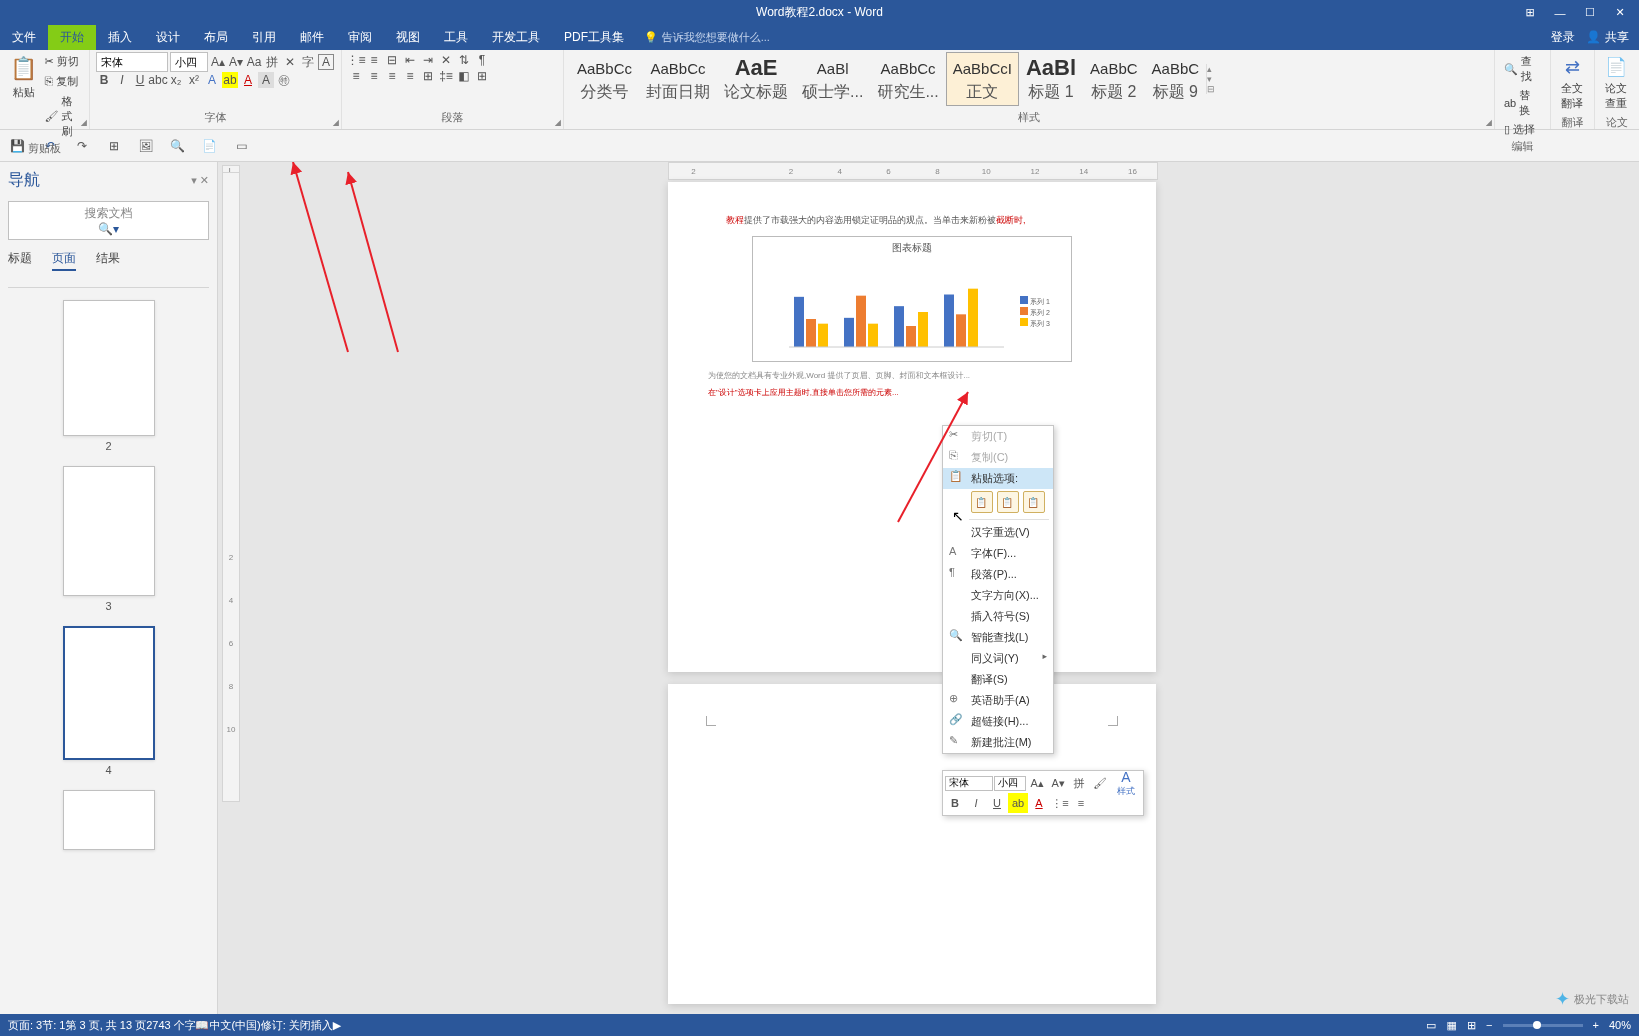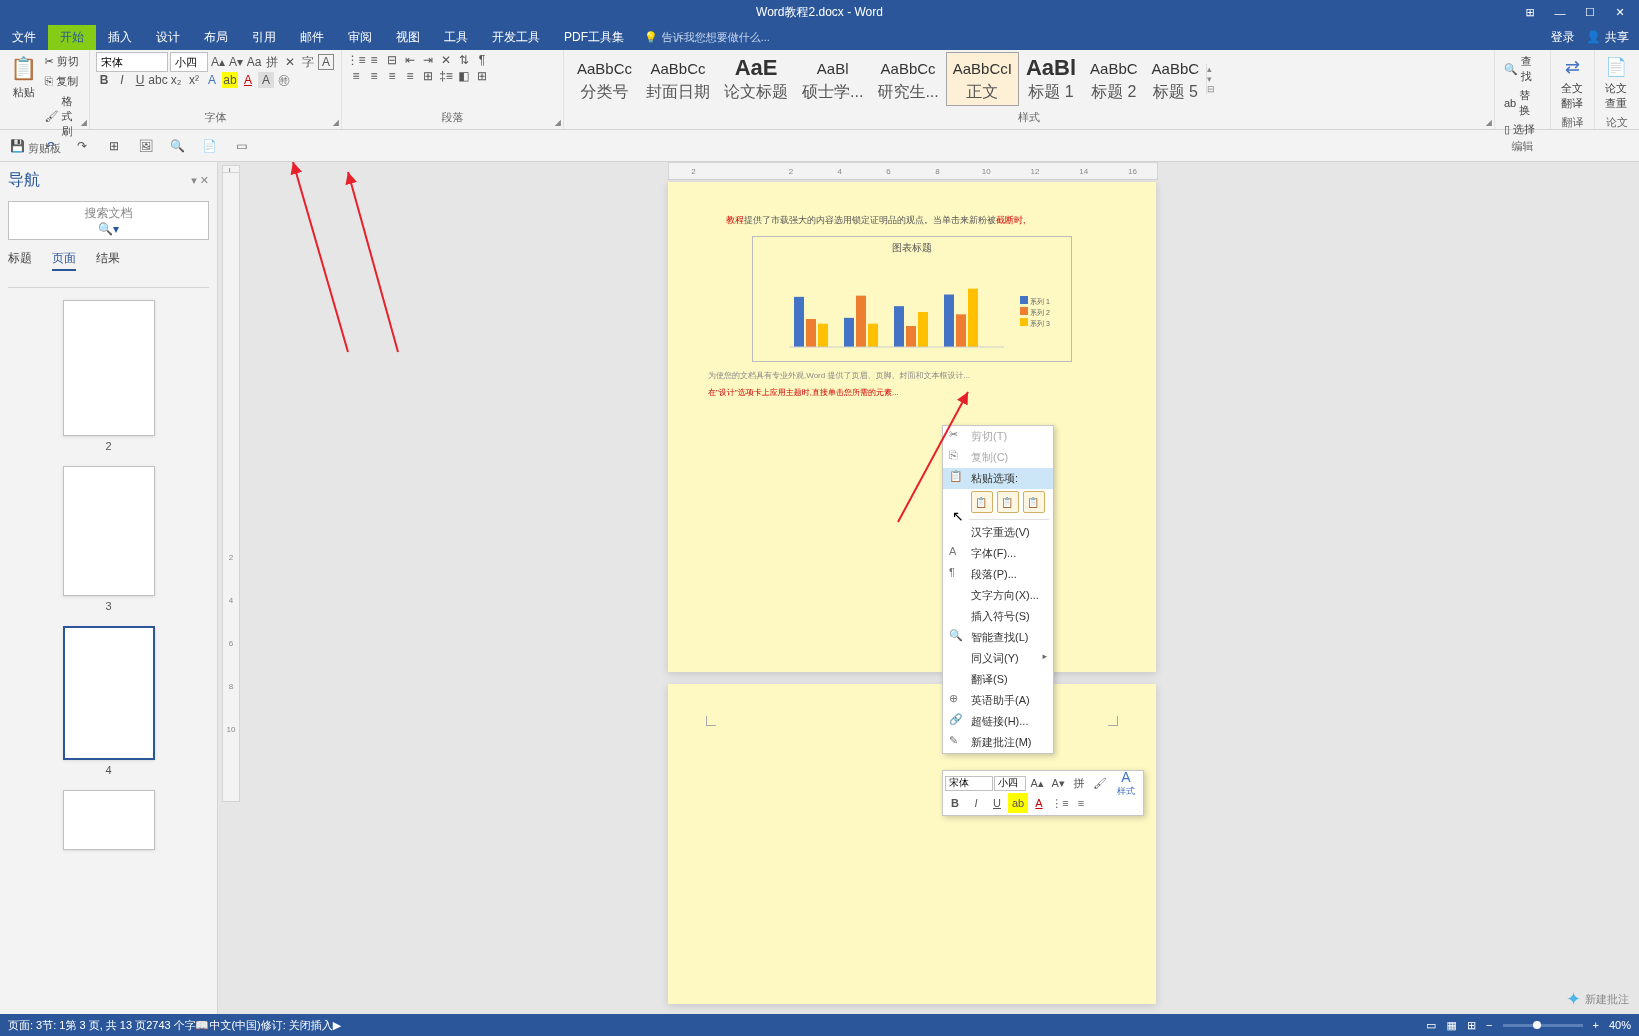--- a/index.html
+++ b/index.html
@@ -36,21 +36,21 @@
 .nav-tab{color:#444;cursor:pointer;}
 .nav-tab.active{color:#2b579a;border-bottom:2px solid #2b579a;padding-bottom:2px;}
 .thumb-list{display:flex;flex-direction:column;align-items:center;gap:14px;}
 .thumb{width:92px;border:1px solid #c0c0c0;background:#fff;box-shadow:0 1px 3px rgba(0,0,0,0.1);}
 .thumb.sel{border:2px solid #2b579a;}
 .thumb-num{font-size:11px;color:#555;margin-top:4px;}
 .doc-area{flex:1;background:#e6e6e6;position:relative;overflow:hidden;}
 .vruler{position:absolute;left:4px;top:10px;width:18px;background:#f3f3f3;border:1px solid #d4d4d4;font-size:8px;color:#888;display:flex;flex-direction:column;align-items:center;padding-top:380px;gap:34px;height:630px;}
 .hruler{position:absolute;left:450px;top:0;height:18px;background:#f3f3f3;border:1px solid #d4d4d4;width:490px;display:flex;font-size:8px;color:#888;align-items:center;}
 .hruler span{flex:1;text-align:center;}
-.page{position:absolute;background:#fef9c3;box-shadow:0 2px 8px rgba(0,0,0,0.15);}
+.page{position:absolute;background:#ffffff;box-shadow:0 2px 8px rgba(0,0,0,0.15);}
 .page1{left:450px;top:20px;width:488px;height:490px;padding:30px 40px;font-size:9px;color:#555;}
 .page2{left:450px;top:522px;width:488px;height:320px;}
 .corner{position:absolute;width:14px;height:14px;}
 .corner::before,.corner::after{content:"";position:absolute;background:#aaa;}
 .corner.tl{top:28px;left:38px;}.corner.tr{top:28px;right:38px;}
 .corner.tl::before{width:1px;height:10px;left:0;bottom:0;}.corner.tl::after{height:1px;width:10px;left:0;bottom:0;}
 .corner.tr::before{width:1px;height:10px;right:0;bottom:0;}.corner.tr::after{height:1px;width:10px;right:0;bottom:0;}
 .chart-box{border:1px solid #bbb;margin:8px auto;width:320px;text-align:center;padding:4px;}
 .ctx-menu{position:absolute;left:724px;top:263px;width:112px;background:#fff;border:1px solid #c6c6c6;box-shadow:2px 2px 6px rgba(0,0,0,0.2);font-size:11px;z-index:10;}
 .ctx-item{padding:3px 8px 3px 28px;position:relative;color:#333;}
@@ -228,21 +228,21 @@
         <div class="style-item">
           <div class="style-sample big">AaBl</div>
           <div class="style-name">标题 1</div>
         </div>
         <div class="style-item">
           <div class="style-sample">AaBbC</div>
           <div class="style-name">标题 2</div>
         </div>
         <div class="style-item">
           <div class="style-sample">AaBbC</div>
-          <div class="style-name">标题 5</div>
+          <div class="style-name">标题 9</div>
         </div>
         <div style="width: 16px; display: flex; flex-direction: column; justify-content: center; color: rgb(136, 136, 136); font-size: 9px; border-left: 1px solid rgb(221, 221, 221);">
           <span>▴</span>
           <span>▾</span>
           <span>⊟</span>
         </div>
       </div>
     <div class="ribbon-group-label">样式</div>
     <span class="dialog-launcher">◢</span>
   </div>
@@ -471,14 +471,14 @@
     <span>⊞</span>
     <span>−</span>
     <div class="zoom-slider"></div>
     <span>+</span>
     <span>40%</span>
   </div>
 </div>
 
 <div class="watermark">
   <span style="color:#4fb4e6;font-size:18px">✦</span>
-  <span>新建批注</span>
+  <span>极光下载站</span>
 </div>
 
 </body></html>

